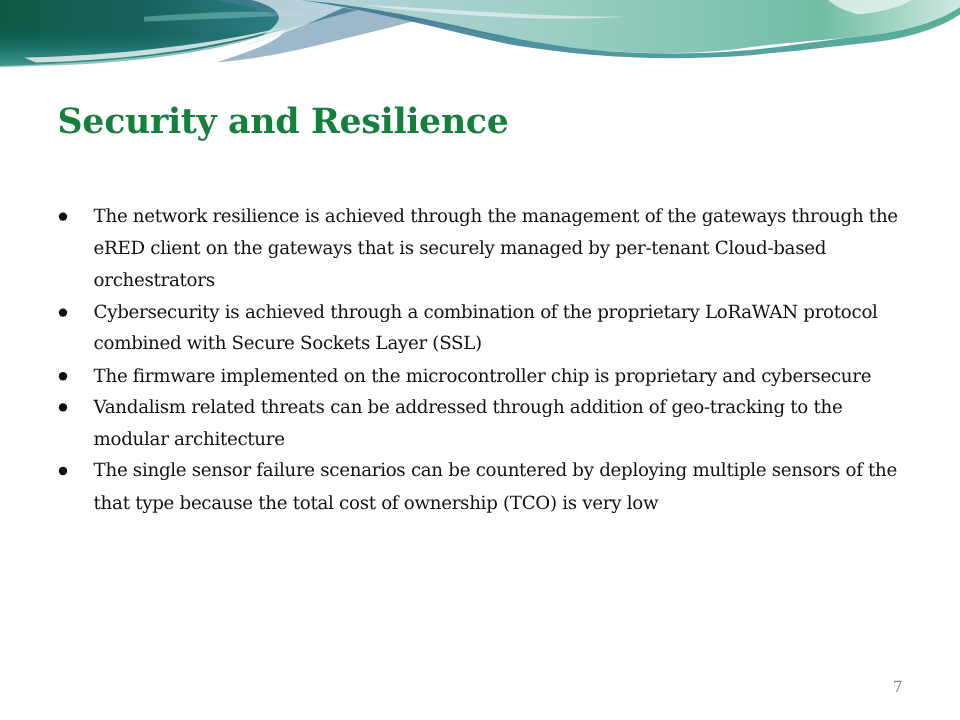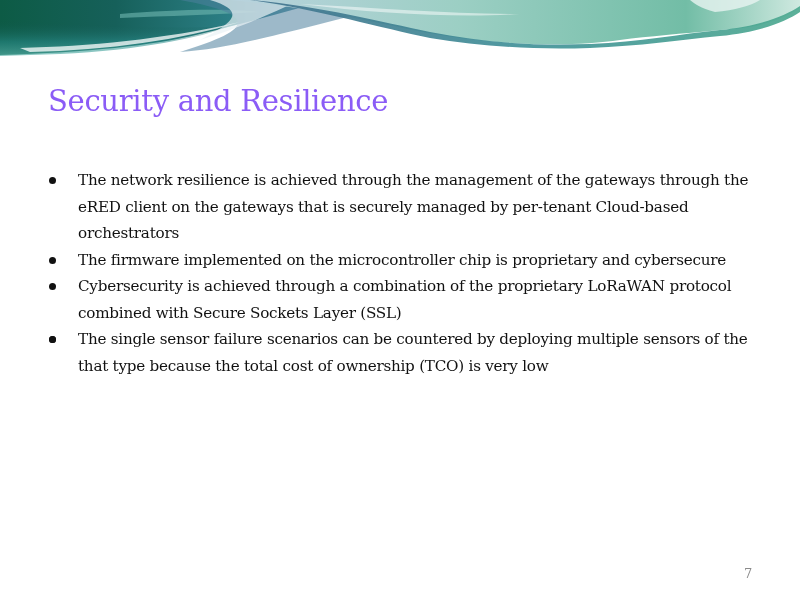--- a/index.html
+++ b/index.html
@@ -23,23 +23,23 @@
       top: 0;
       width: 800px;
       height: 70px;
     }
     .title {
       position: absolute;
       left: 48px;
       top: 84px;
       margin: 0;
       font-family: "DejaVu Serif", "Liberation Serif", serif;
-      font-weight: normal;
+      font-weight: bold;
       font-size: 29px;
-      color: #8b5cf6;
+      color: #15803d;
       letter-spacing: -0.3px;
       white-space: nowrap;
       text-align: center;
     }
     .bullets {
       position: absolute;
       left: 0;
       top: 167px;
       width: 800px;
       margin: 0;
@@ -125,28 +125,29 @@
 
   <h1 class="title">Security and Resilience</h1>
 
   <ul class="bullets">
     <li class="bullet-item">
       <span class="bullet-dot"></span>
       <span>The network resilience is achieved through the management of the gateways through the eRED client on the gateways that is securely managed by per-tenant Cloud-based orchestrators</span>
     </li>
     <li class="bullet-item">
       <span class="bullet-dot"></span>
+      <span>Cybersecurity is achieved through a combination of the proprietary LoRaWAN protocol combined with Secure Sockets Layer (SSL)</span>
+    </li>
+    <li class="bullet-item">
+      <span class="bullet-dot"></span>
       <span>The firmware implemented on the microcontroller chip is proprietary and cybersecure</span>
     </li>
     <li class="bullet-item">
       <span class="bullet-dot"></span>
-      <span>Cybersecurity is achieved through a combination of the proprietary LoRaWAN protocol combined with Secure Sockets Layer (SSL)</span>
-    </li>
-    <li class="bullet-item">
-      <span class="bullet-dot"></span>
+      <span>Vandalism related threats can be addressed through addition of geo-tracking to the modular architecture</span>
     </li>
     <li class="bullet-item">
       <span class="bullet-dot"></span>
       <span>The single sensor failure scenarios can be countered by deploying multiple sensors of the that type because the total cost of ownership (TCO) is very low</span>
     </li>
   </ul>
 
   <div class="page-number">7</div>
 </div>
 

